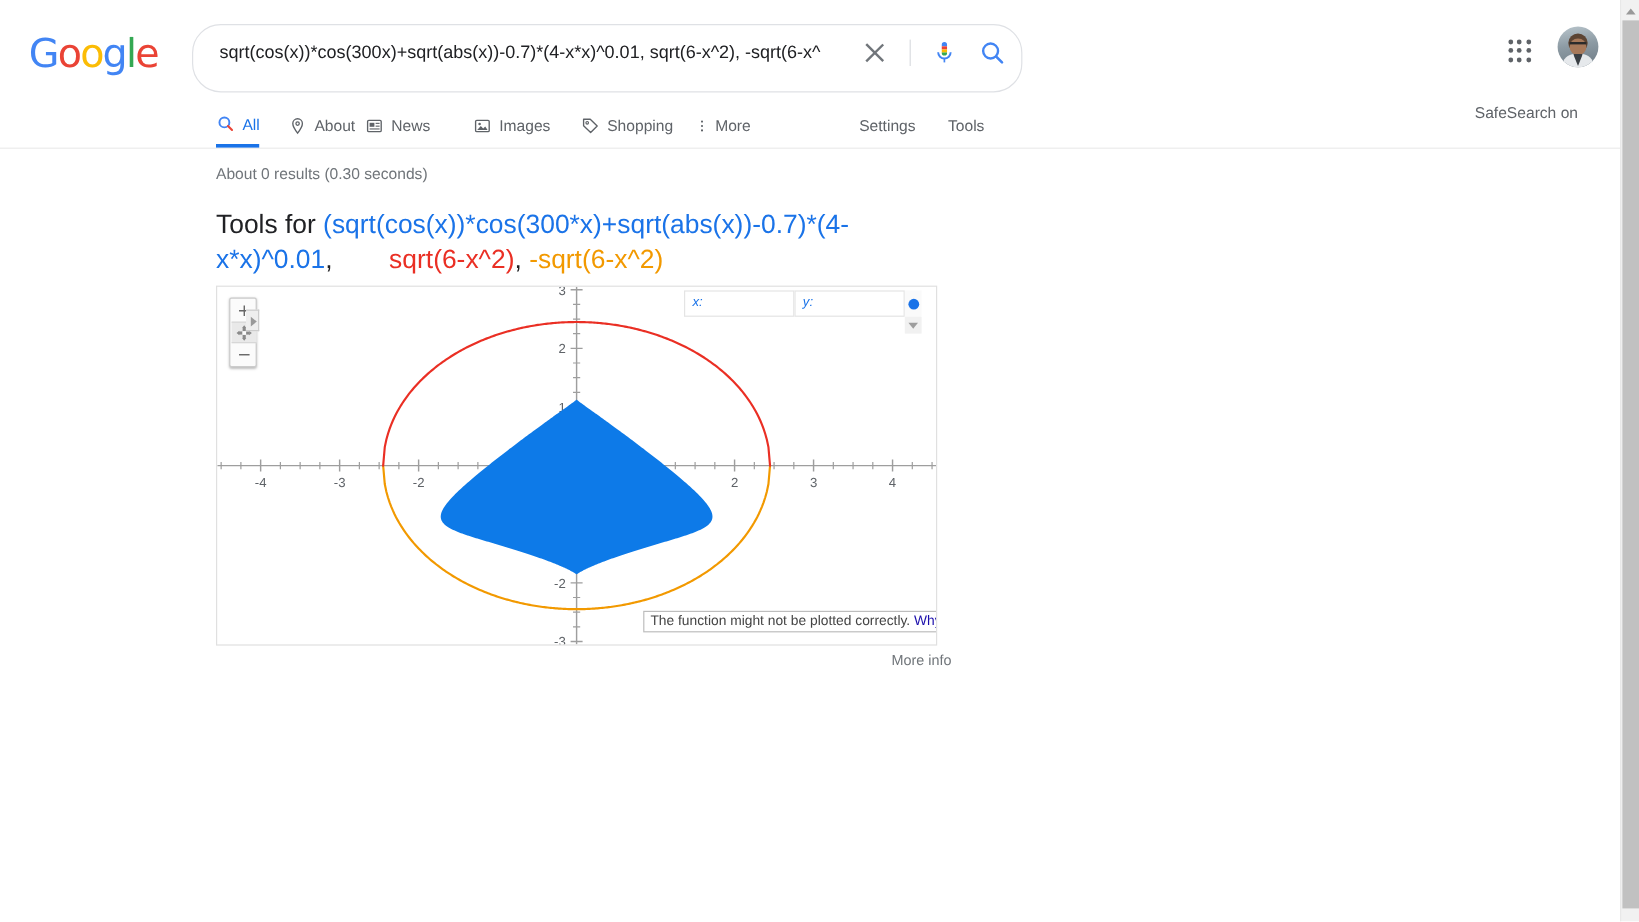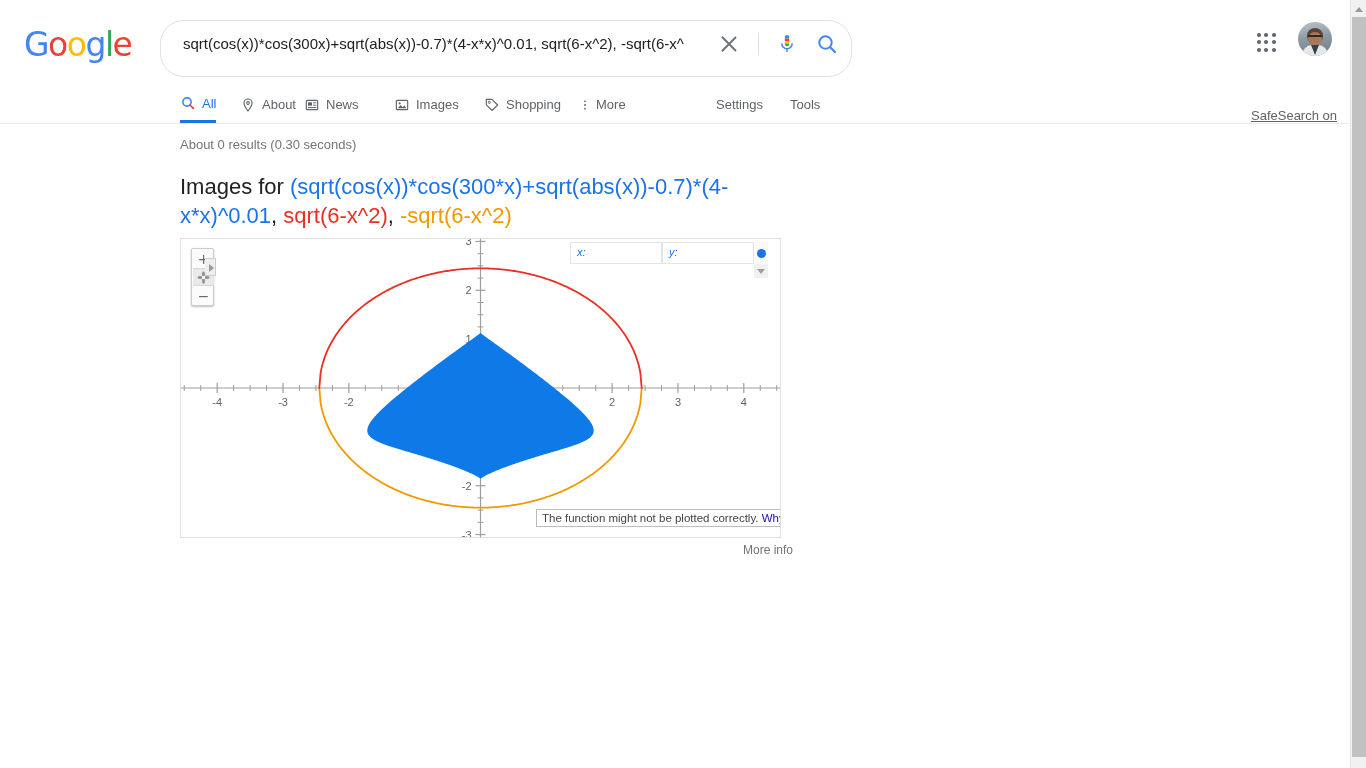--- a/index.html
+++ b/index.html
@@ -143,39 +143,39 @@
   }
   .nav-item.active { color: #1a73e8; border-bottom: 3px solid #1a73e8; }
   .nav-icon { width: 16px; height: 16px; display: inline-block; }
   .nav-right {
     position: absolute; top: 0; height: 39px;
     display: flex; align-items: center;
     font-size: 13px; color: #5f6368; cursor: pointer;
     padding-top: 2px;
   }
   #safesearch {
-    position: absolute; right: 13px; top: 0; height: 39px;
-    display: flex; align-items: flex-end;
-    font-size: 13px; color: #5f6368; padding-top: 2px; text-decoration: underline;
+    position: absolute; right: 35px; top: 0; height: 39px;
+    display: flex; align-items: flex-start;
+    font-size: 13px; color: #5f6368; padding-top: 2px;
   }
 
   
   #results-count {
     position: absolute; left: 180px; top: 137px;
     font-size: 13px; color: #70757a;
   }
 
   #graph-title {
     position: absolute; left: 180px; top: 172px;
     width: 620px;
     font-size: 22px; line-height: 29px; color: #202124;
     font-weight: 400;
   }
   #graph-title .fn1 { color: #1a73e8; }
-  #graph-title .fn2 { color: #ea2f24; }
+  #graph-title .fn2 { color: #ea2f24; margin-left: 41px; }
   #graph-title .fn3 { color: #f29900; }
   #graph-title .sep { color: #202124; }
 
   
   #graph {
     position: absolute; left: 180px; top: 238px;
     width: 601px; height: 300px;
     background: #fff; border: 1px solid #e0e0e0;
     overflow: hidden;
   }
@@ -385,21 +385,21 @@
 
       <div id="safesearch">
         <span>SafeSearch on</span>
       </div>
     </div>
   </div>
 
   <div id="results-count">About 0 results (0.30 seconds)</div>
 
   <div id="graph-title">
-    <span>Images for </span><span class="fn1">(sqrt(cos(x))*cos(300*x)+sqrt(abs(x))-0.7)*(4-x*x)^0.01</span><span class="sep">, </span><span class="fn2">sqrt(6-x^2)</span><span class="sep">, </span><span class="fn3">-sqrt(6-x^2)</span>
+    <span>Tools for </span><span class="fn1">(sqrt(cos(x))*cos(300*x)+sqrt(abs(x))-0.7)*(4-x*x)^0.01</span><span class="sep">, </span><span class="fn2">sqrt(6-x^2)</span><span class="sep">, </span><span class="fn3">-sqrt(6-x^2)</span>
   </div>
 
   <div id="graph">
 
     <svg id="plot-svg" width="599" height="298" viewBox="0 0 599 298">
       <defs>
         <clipPath id="plotclip">
             <rect x="0" y="0" width="599" height="298"></rect>
           </clipPath>
       </defs>

